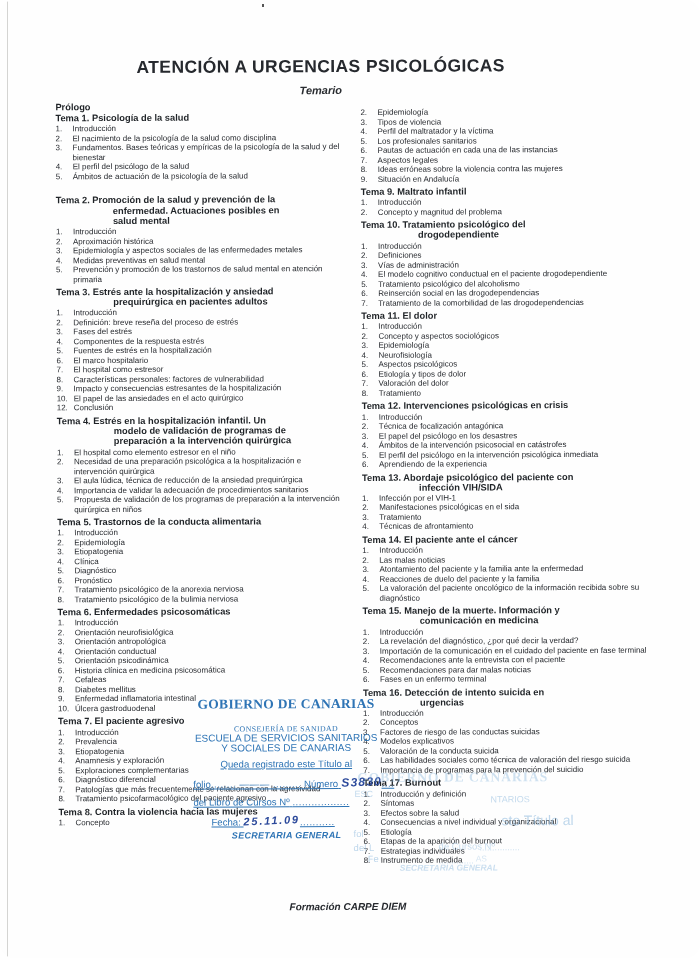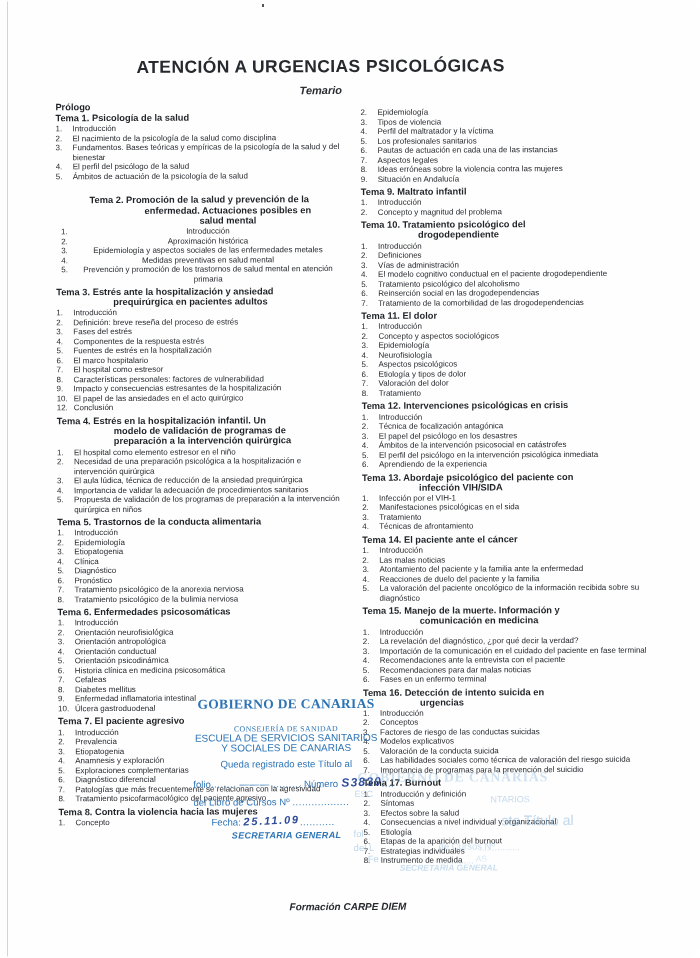--- a/index.html
+++ b/index.html
@@ -13,21 +13,21 @@
   .doc-header { position:absolute; top:56px; left:0; width:645px; text-align:center; }
   .doc-title { font-size:17.5px; font-weight:bold; letter-spacing:0.4px; color:#26292e; }
   .doc-subtitle { margin-top:7px; font-size:11px; font-weight:bold; font-style:italic; color:#2a2d31; }
 
   .col { position:absolute; font-size:8px; line-height:9.5px; }
   .col-left  { left:57px;  top:100px; width:287px; }
   .col-right { left:362px; top:108px; width:301px; }
 
   .section { margin-top:3px; }
   .section:first-child { margin-top:0; }
-  .section.gap-big { margin-top:14px;text-align:center; }
+  .section.gap-big { margin-top:14px; }
   .section.gap-none { margin-top:0; }
 
   .heading {
     font-weight:bold; font-size:9.3px; line-height:10.2px;
     padding-left:57px; text-indent:-57px; white-space:pre-line;
     color:#1f2327; margin:1px 0 1px 0;
   }
   .item { display:flex; align-items:flex-start; }
   .item .num { flex:none; width:17px; }
   .item .txt { flex:1; }
@@ -38,21 +38,21 @@
   }
 
   
   .stamp {
     position:absolute; left:192px; top:696px; width:186px;
     color:#2e74b5; text-align:center; pointer-events:none;
   }
   .stamp .org  { font-family:"Liberation Serif", serif; font-weight:bold; font-size:13.5px; letter-spacing:0.3px; white-space:nowrap; }
   .stamp .dept { font-family:"Liberation Serif", serif; font-size:7.8px; letter-spacing:0.4px; margin-top:12px; }
   .stamp .school { font-size:10px; line-height:10px; }
-  .stamp .reg { font-size:9.6px; line-height:12.5px; margin-top:6px; text-align:left; white-space:nowrap; }
+  .stamp .reg { font-size:9.6px; line-height:12.5px; margin-top:6px; text-align:left; white-space:nowrap;text-decoration:underline; }
   .stamp .reg.center { text-align:center; margin-top:5px; }
   .stamp .dots { letter-spacing:0.5px; }
   .hand {
     display:inline-block; font-weight:bold; font-style:italic;
     color:#2d4a9b; letter-spacing:1.2px; transform:rotate(-2deg) translateY(-1px);
   }
   .hand.big { font-size:12px; }
   .hand.date { font-size:11px; letter-spacing:1.8px; }
   .stamp .secretaria { font-weight:bold; font-style:italic; font-size:9px; letter-spacing:0.3px; margin-top:2px; text-align:center; }
 

